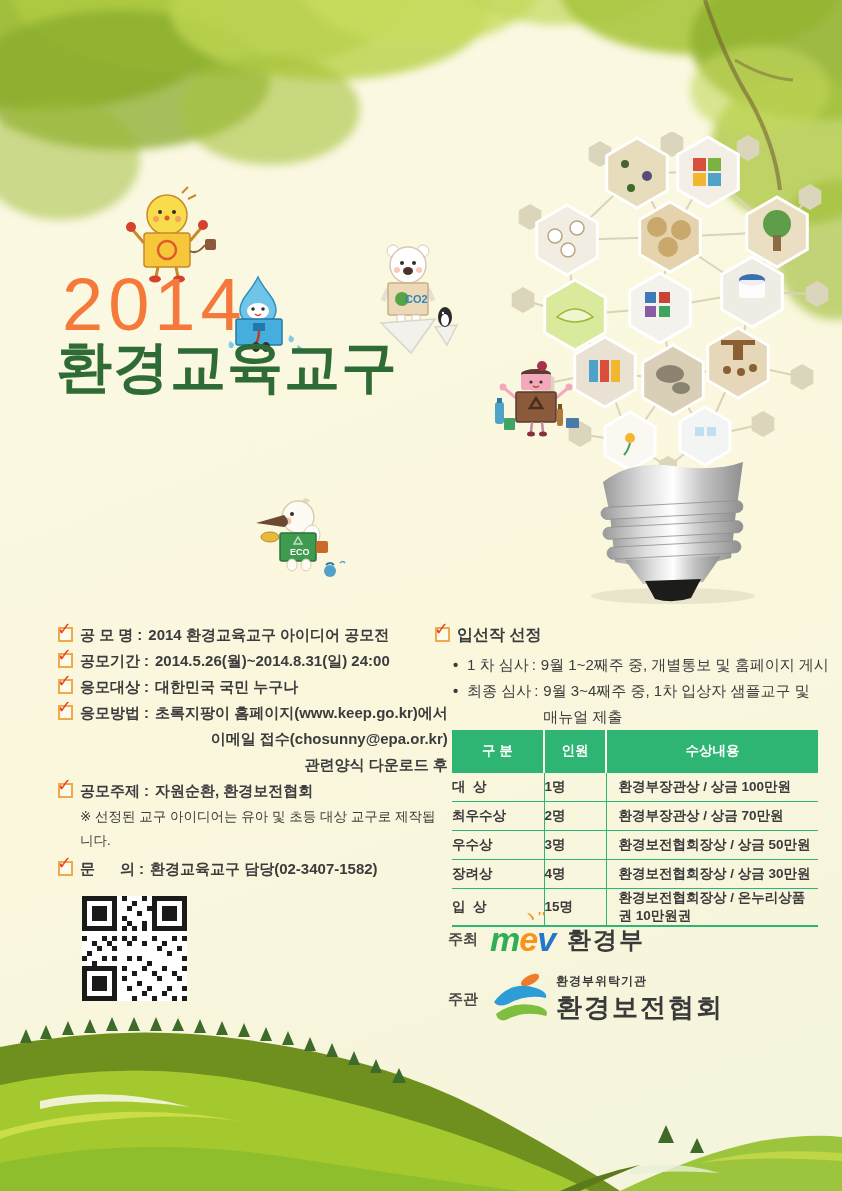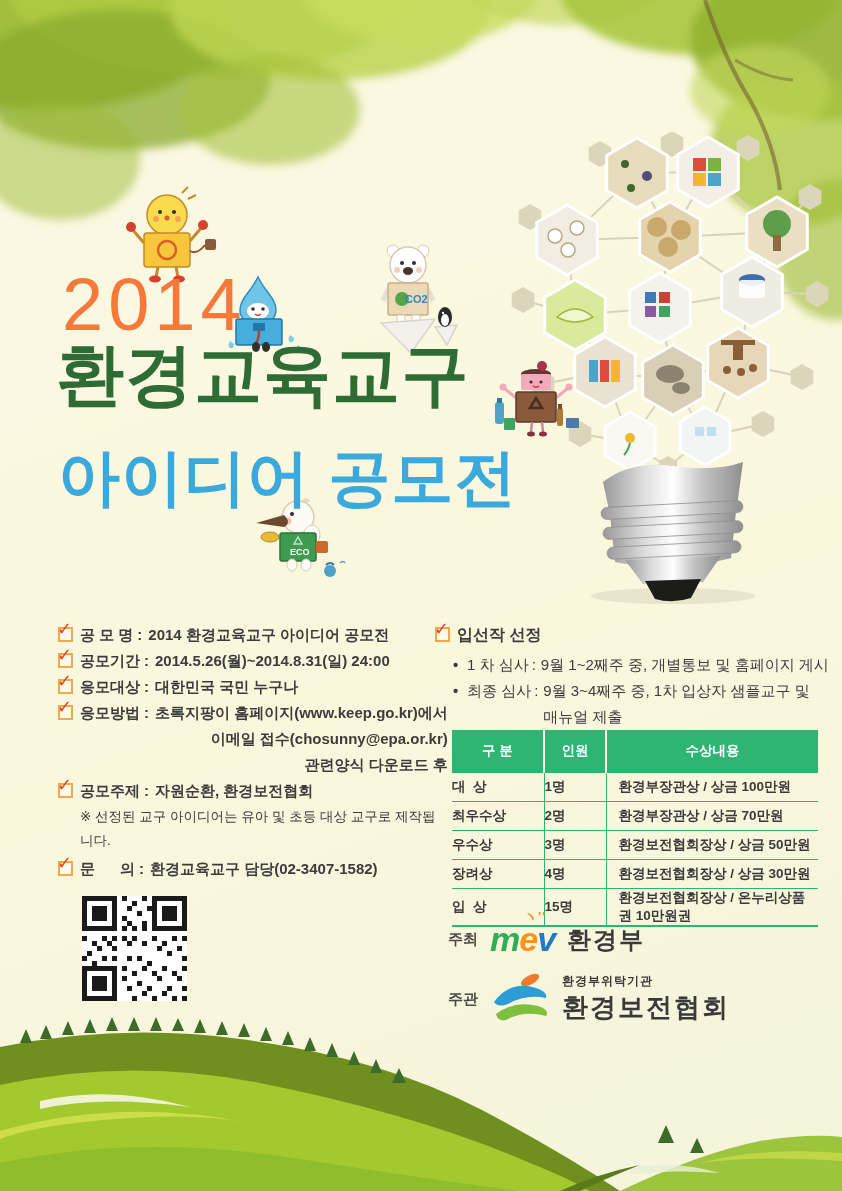--- a/index.html
+++ b/index.html
@@ -13,21 +13,21 @@
   svg { display:block; }
   .abs { position:absolute; }
 
   
   .title-year {
     position:absolute; left:62px; top:262px;
     font-size:74px; font-weight:normal; color:#f5793b; letter-spacing:5px;
   }
   .title-main {
     position:absolute; left:56px; top:330px;
-    font-size:68px; font-weight:bold; color:#2f6b35; letter-spacing:1px;
+    font-size:56px; font-weight:bold; color:#2f6b35; letter-spacing:1px;
   }
   .title-sub {
     position:absolute; left:58px; top:436px;
     font-size:62px; font-weight:bold; color:#3ba9dc; letter-spacing:1px;
   }
 
   
   .info-left  { position:absolute; left:58px;  top:622px; width:385px; }
   .info-right { position:absolute; left:435px; top:622px; width:388px; }
   .info-item { display:flex; align-items:flex-start; line-height:26px; font-size:15px; color:#3c3c3c; }
@@ -71,21 +71,21 @@
   .awards .l { text-align:left; padding-left:12px; }
 
   
   .footer-host { position:absolute; left:448px; top:920px; display:flex; align-items:center; }
   .footer-org  { position:absolute; left:448px; top:972px; display:flex; align-items:center; }
   .org-role { font-size:15px; font-weight:bold; color:#4a4a44; margin-right:12px; }
   .mev { font-size:34px; font-weight:bold; font-style:italic; letter-spacing:-1px; margin-right:12px; position:relative; }
   .mev .m { color:#2fae54; } .mev .e { color:#f7941d; } .mev .v { color:#2277c8; }
   .mev .rays { position:absolute; left:34px; top:-12px; font-size:13px; color:#f7941d; font-style:normal; letter-spacing:1px; }
   .host-name { font-size:24px; font-weight:bold; color:#3a3a3a; letter-spacing:2px; }
-  .org-text { display:flex; flex-direction:column; margin-left:10px; }
+  .org-text { display:flex; flex-direction:column; margin-left:4px; }
   .org-sub { font-size:12px; font-weight:bold; color:#3a3a3a; letter-spacing:1px; }
   .org-name { font-size:26px; font-weight:bold; color:#3a3a3a; letter-spacing:2px; }
 </style>
 </head>
 <body>
 
 <div class="poster">
 
   <svg class="abs" style="left:0;top:0" width="842" height="360" viewBox="0 0 842 360">
     <defs>
@@ -345,21 +345,20 @@
     <rect x="66" y="46" width="12" height="12" rx="2" fill="#c96a2b"></rect>
     <ellipse cx="42" cy="70" rx="5" ry="6" fill="#fdfbf4" stroke="#d9cdb0"></ellipse>
     <ellipse cx="56" cy="70" rx="5" ry="6" fill="#fdfbf4" stroke="#d9cdb0"></ellipse>
     <circle cx="80" cy="76" r="6" fill="#4fa3c9"></circle>
       <path d="M76,70 q4,-4 8,0" stroke="#2e7ba0" stroke-width="2" fill="none"></path>
     <path d="M90,68 q3,-3 5,0" stroke="#4fa3c9" stroke-width="1.5" fill="none"></path>
   </svg>
 
   <div class="title-year">2014</div>
   <div class="title-main">환경교육교구</div>
-  <div class="title-sub">아이디어 공모전</div>
 
   <div class="info-left">
 
     <div class="info-item">
       <span class="chk">
           <span class="tick">✓</span>
         </span>
       <span class="lbl">공 모 명</span>
         <span class="colon">:</span>
       <span class="val">

